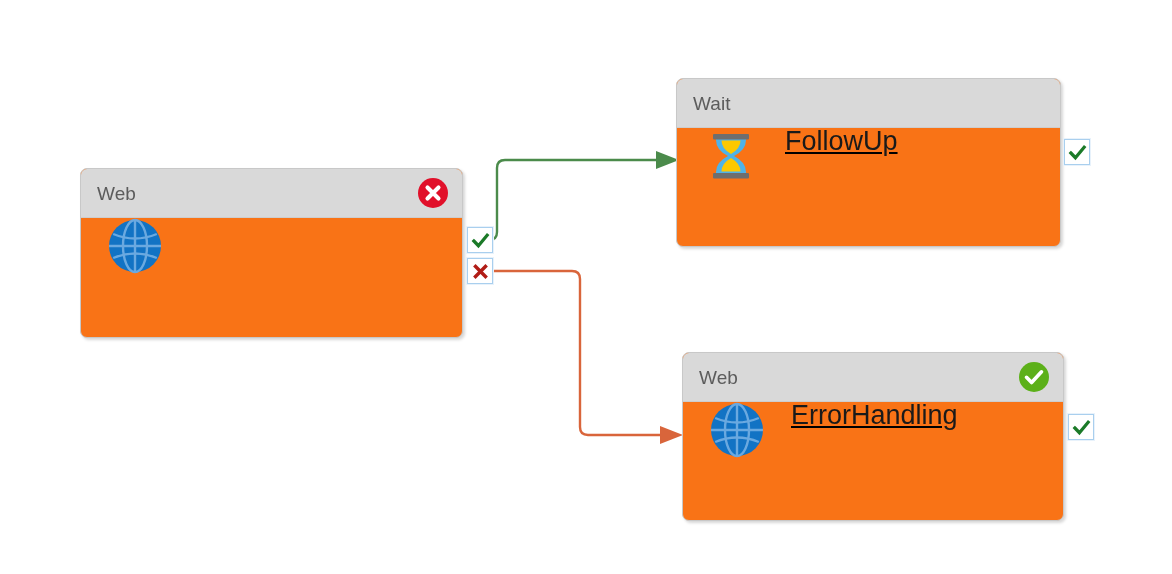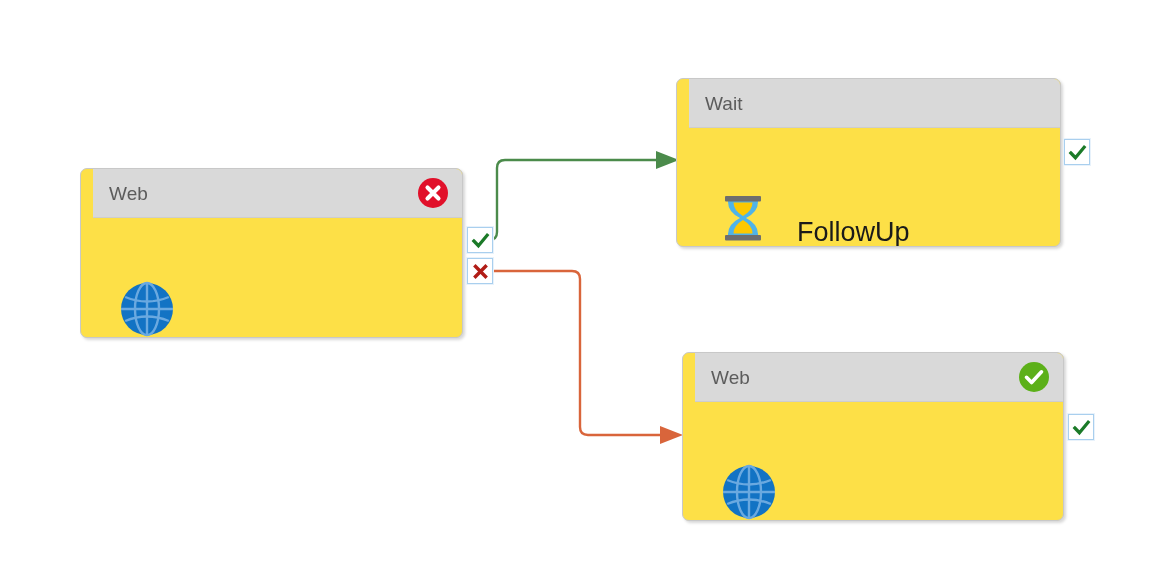--- a/index.html
+++ b/index.html
@@ -27,26 +27,25 @@
     top: 0;
     width: 1172px;
     height: 574px;
     pointer-events: none;
   }
 
   
   .node {
     position: absolute;
     box-sizing: border-box;
-    background: #fde047;
+    background: #f97316;
     border: 1px solid #c8c8c8;
     border-radius: 7px;
     box-shadow: 2px 2px 3px rgba(0,0,0,0.16);
     overflow: hidden;
-    padding-left: 12px;
   }
   .node-header {
     position: relative;
     box-sizing: border-box;
     height: 49px;
     background: #d9d9d9;
     border-bottom: 1px solid #cdcdcd;
     display: flex;
     align-items: center;
     padding: 0 12px 0 16px;
@@ -62,23 +61,24 @@
     position: absolute;
     right: 13px;
     top: 50%;
     transform: translateY(-50%);
     width: 32px;
     height: 32px;
   }
   .node-body {
     position: relative;
     display: flex;
-    align-items: flex-end;
+    align-items: flex-start;
     height: calc(100% - 49px);
     padding-left: 26px;
+    text-decoration: underline;
   }
   .node-icon {
     width: 56px;
     height: 56px;
     flex: 0 0 56px;
   }
   .node-label {
     margin-left: 26px;
     font-size: 27px;
     color: #1a1a1a;
@@ -198,20 +198,21 @@
           <circle cx="28" cy="28" r="26" fill="#1273c4"></circle>
           <g fill="none" stroke="#6aa9e0" stroke-width="2.4">
             <ellipse cx="28" cy="28" rx="12" ry="26"></ellipse>
             <line x1="2" y1="28" x2="54" y2="28"></line>
             <path d="M6.2 16 Q28 25 49.8 16"></path>
             <path d="M6.2 40 Q28 31 49.8 40"></path>
             <line x1="28" y1="2" x2="28" y2="54"></line>
           </g>
         </svg>
       </span>
+      <span class="node-label">ErrorHandling</span>
     </div>
   </div>
 
   <div class="port-badge" style="left:1068px; top:414px;">
     <svg viewBox="0 0 20 20" width="19" height="19">
       <path d="M3 10.5 L7.8 15.5 L17 4.5" fill="none" stroke="#1b7a28" stroke-width="3.4" stroke-linecap="square" stroke-linejoin="miter"></path>
     </svg>
   </div>
 
 </div>

